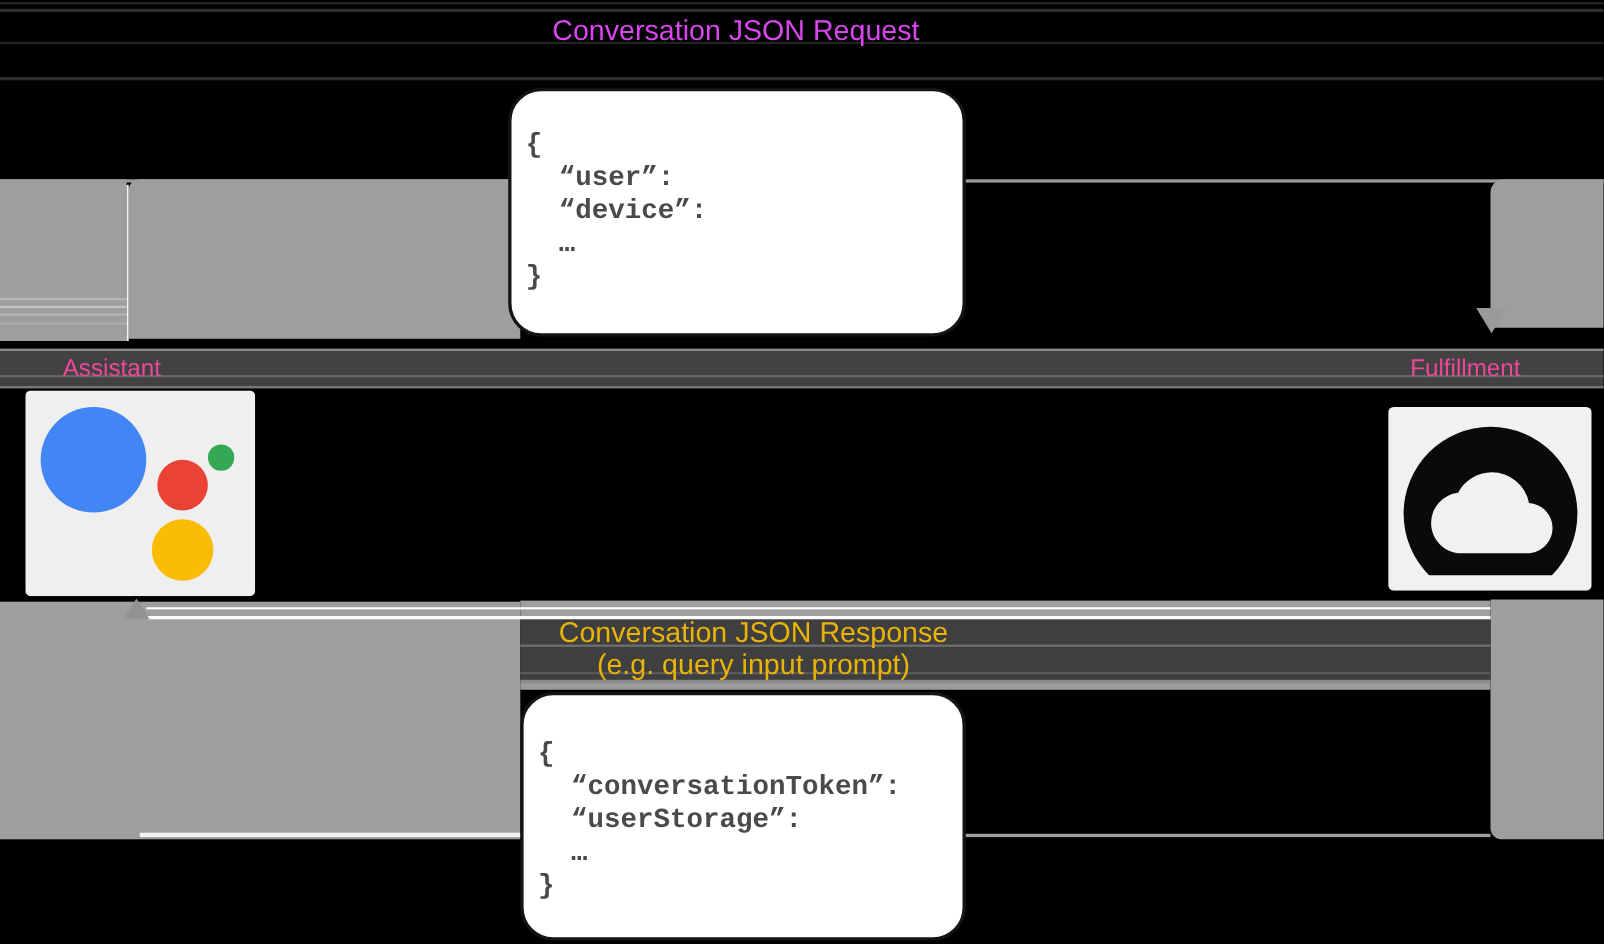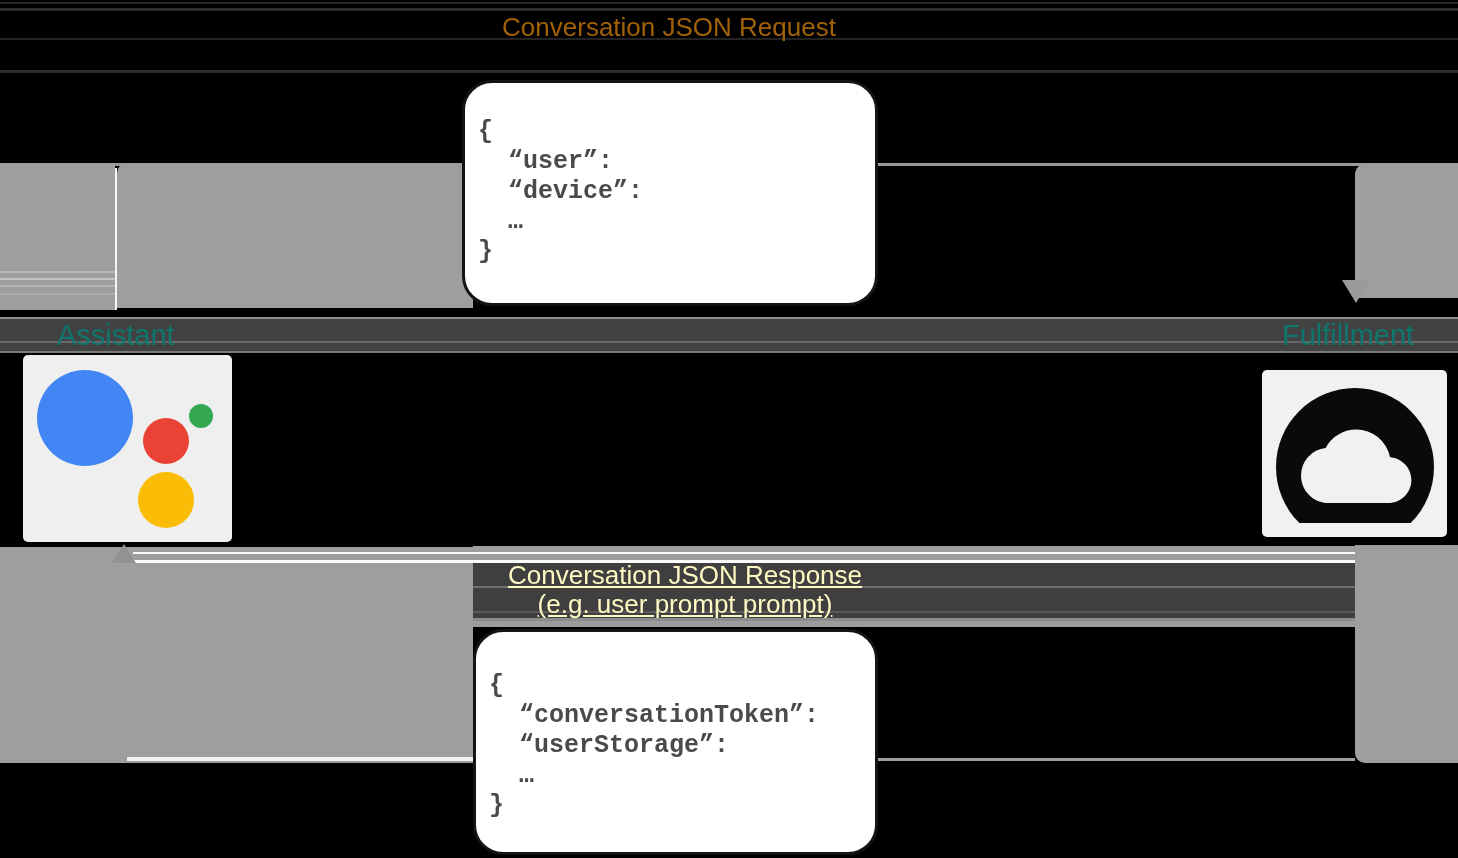--- a/index.html
+++ b/index.html
@@ -3,22 +3,22 @@
 <meta charset="utf-8">
 <style>
   html,body{margin:0;padding:0;background:#000;}
   .canvas{position:relative;width:1458px;height:858px;background:#000;overflow:hidden;
           font-family:"Liberation Sans",sans-serif;}
 
   
   .stripe{position:absolute;left:0;width:1458px;}
 
   
-  .flow-label{position:absolute;text-align:center;color:#a16207;font-size:26px;line-height:31px;z-index:6;}
-  .flow-label.bottom{color:#fef9c3;line-height:29px;text-decoration:underline;}
+  .flow-label{position:absolute;text-align:center;color:#d946ef;font-size:26px;line-height:31px;z-index:6;}
+  .flow-label.bottom{color:#eab308;line-height:29px;}
 
   
   .gray{background:#9e9e9e;position:absolute;z-index:1;}
   .blockB{border-top-left-radius:10px;}
   .blockC{border-top-left-radius:12px;}
   .blockD{border-bottom-left-radius:10px;}
 
   .thinline{position:absolute;height:3px;background:#999;z-index:1;}
 
   .vline-white{position:absolute;width:2px;background:#f4f4f4;z-index:2;}
@@ -27,21 +27,21 @@
   .arrow-down{position:absolute;width:0;height:0;z-index:2;
       border-left:14px solid transparent;border-right:14px solid transparent;border-top:23px solid #9a9a9a;}
   .arrow-up{position:absolute;width:0;height:0;z-index:2;
       border-left:12px solid transparent;border-right:12px solid transparent;border-bottom:19px solid #929292;}
 
   
   .band{position:absolute;left:0;top:317px;width:1458px;height:36px;background:#424242;z-index:1;}
   .band .edge-top{position:absolute;left:0;top:0;width:100%;height:2px;background:#8e8e8e;}
   .band .mid{position:absolute;left:0;top:24px;width:100%;height:2px;background:#696969;}
   .band .edge-bot{position:absolute;left:0;top:34px;width:100%;height:2px;background:#7a7a7a;}
-  .band-label{position:absolute;top:318px;font-size:29px;line-height:34px;color:#0f766e;z-index:3;}
+  .band-label{position:absolute;top:318px;font-size:22px;line-height:34px;color:#ec4899;z-index:3;}
 
   
   .dark-band{position:absolute;left:473px;top:563px;width:882px;height:64px;background:#3f3f3f;z-index:1;}
   .dark-band .s1{position:absolute;left:0;top:23px;width:100%;height:2px;background:#707070;}
   .dark-band .s2{position:absolute;left:0;top:48px;width:100%;height:2px;background:#5a5a5a;}
   .dark-band .s3{position:absolute;left:0;top:55px;width:100%;height:3px;background:#8c8c8c;}
   .dark-band .s4{position:absolute;left:0;top:58px;width:100%;height:6px;background:#9c9c9c;}
 
   
   .code-box{position:absolute;background:#fff;border:3px solid #141414;border-radius:30px;z-index:5;}
@@ -130,21 +130,21 @@
 
   <div class="dark-band">
     <div class="s1"></div>
     <div class="s2"></div>
     <div class="s3"></div>
     <div class="s4"></div>
   </div>
 
   <div class="flow-label bottom" style="left:405px;top:561px;width:560px;">
     <div>Conversation JSON Response</div>
-    <div>(e.g. user prompt prompt)</div>
+    <div>(e.g. query input prompt)</div>
   </div>
 
   <div style="position:absolute;left:127px;top:757px;width:346px;height:4px;background:#f2f2f2;z-index:2;"></div>
   <div style="position:absolute;left:473px;top:758px;width:882px;height:3px;background:#9e9e9e;z-index:1;"></div>
 
   <div class="code-box box2">
     <pre>{
   “conversationToken”:
   “userStorage”:
   …

